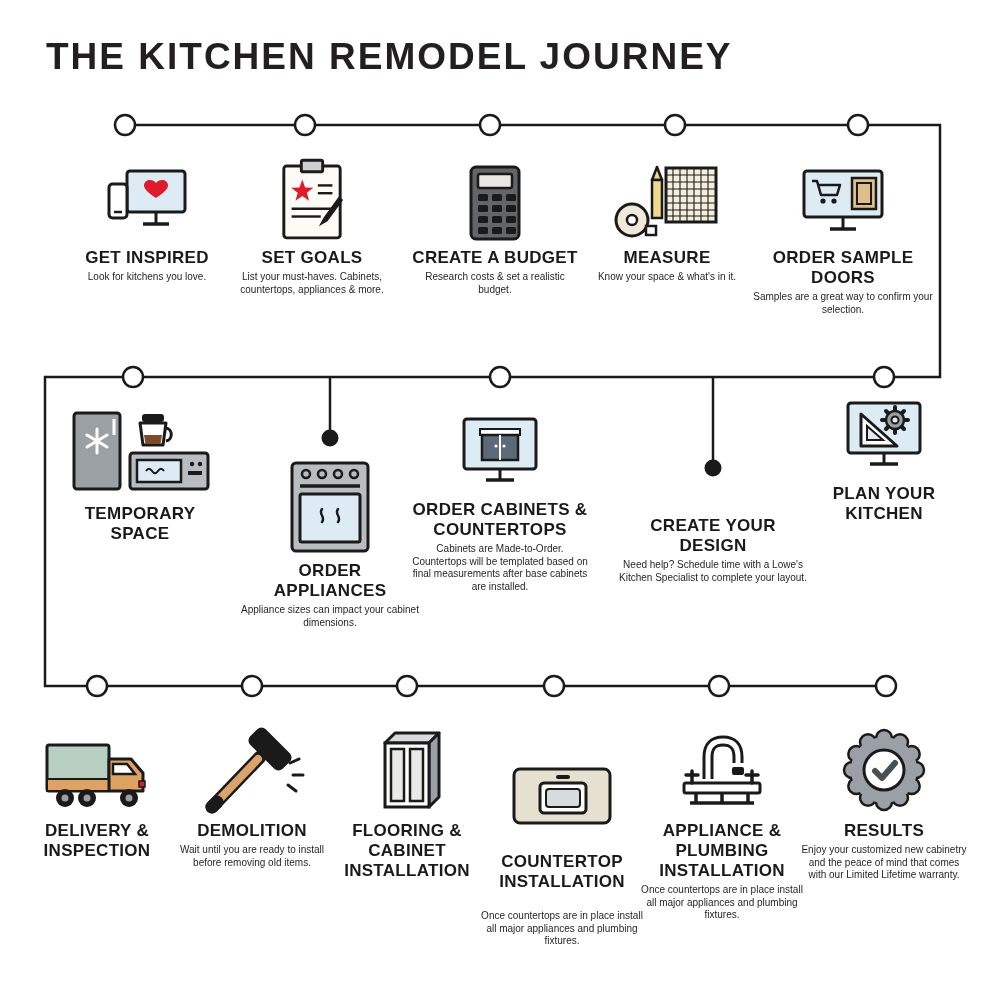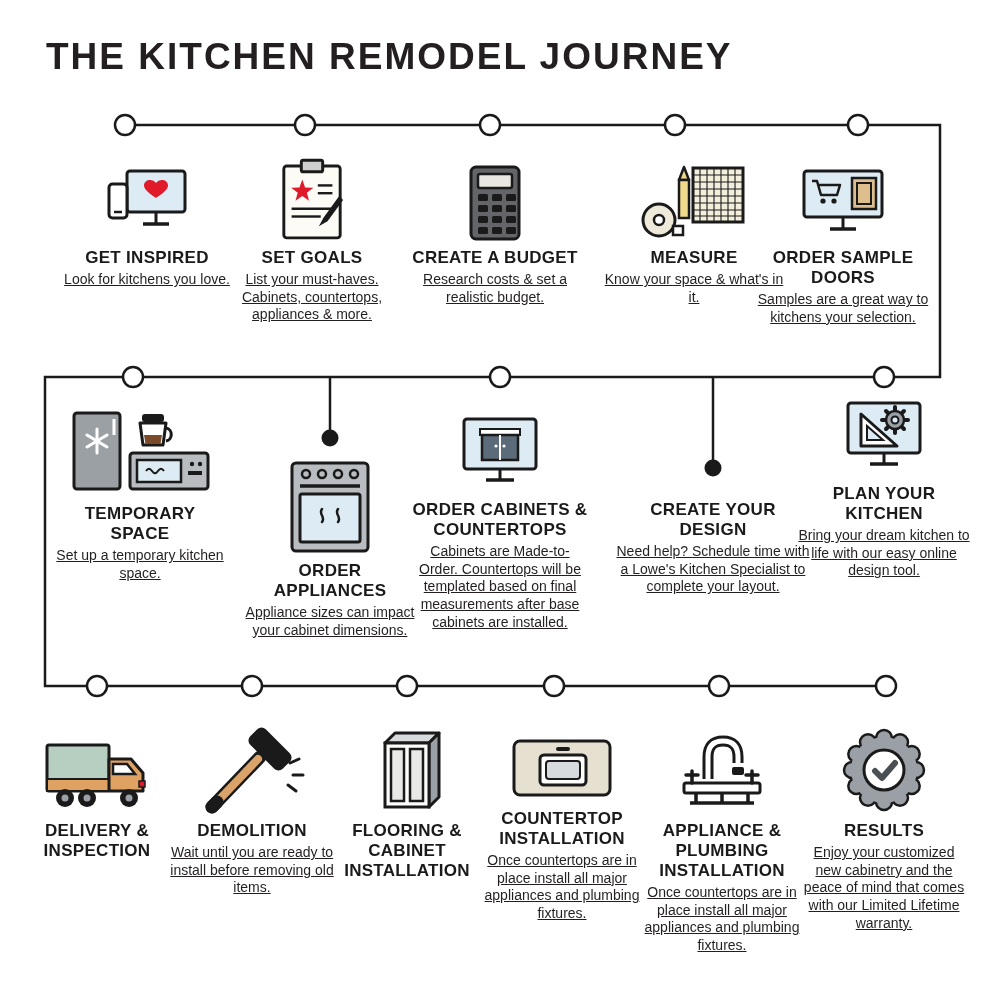--- a/index.html
+++ b/index.html
@@ -18,21 +18,21 @@
   .step {
     position:absolute; z-index:1;
     display:flex; flex-direction:column; align-items:center; text-align:center;
   }
   .icon-area { display:flex; align-items:flex-end; justify-content:center; width:100%; }
   .step-title {
     font-weight:bold; font-size:17px; line-height:1.18; letter-spacing:0.3px;
     color:#1a1a1a; margin-top:6px; white-space:pre-line;
   }
   .step-desc {
-    font-size:14px; line-height:1.26; color:#231f20; margin-top:3px;text-decoration:underline;
+    font-size:10px; line-height:1.26; color:#231f20; margin-top:3px;
   }
 </style>
 </head>
 <body>
 
 <div class="page">
 
   <h1 class="page-title">THE KITCHEN REMODEL JOURNEY</h1>
 
   <svg class="connectors" width="1000" height="1000" viewBox="0 0 1000 1000">
@@ -109,21 +109,21 @@
           <rect x="12" y="63" width="10" height="7" rx="1.5"></rect>
             <rect x="26" y="63" width="10" height="7" rx="1.5"></rect>
             <rect x="40" y="63" width="10" height="7" rx="1.5"></rect>
         </g>
       </svg>
     </div>
     <div class="step-title">CREATE A BUDGET</div>
     <div class="step-desc">Research costs &amp; set a realistic budget.</div>
   </div>
 
-  <div class="step" style="left:577px; top:150px; width:180px;margin-left:27px;">
+  <div class="step" style="left:577px; top:150px; width:180px;">
     <div class="icon-area" style="height:92px">
       <svg width="106" height="78" viewBox="0 0 106 78">
         <rect x="52" y="4" width="50" height="54" fill="#f4efdc" stroke="#1a1a1a" stroke-width="3"></rect>
         <path d="M59 4V58M66 4V58M73 4V58M80 4V58M87 4V58M94 4V58M52 11H102M52 18H102M52 25H102M52 32H102M52 39H102M52 46H102M52 52H102" stroke="#1a1a1a" stroke-width="1.1" fill="none"></path>
         <polygon points="38,16 48,16 43,3" fill="#f0d98c" stroke="#1a1a1a" stroke-width="2.5" stroke-linejoin="round"></polygon>
         <rect x="38" y="16" width="10" height="38" fill="#f0d98c" stroke="#1a1a1a" stroke-width="2.5"></rect>
         <circle cx="18" cy="56" r="16" fill="#eee9d9" stroke="#1a1a1a" stroke-width="3"></circle>
         <circle cx="18" cy="56" r="5" fill="#ffffff" stroke="#1a1a1a" stroke-width="2.5"></circle>
         <rect x="32" y="62" width="10" height="9" fill="#ffffff" stroke="#1a1a1a" stroke-width="2.5"></rect>
       </svg>
@@ -140,21 +140,21 @@
         <circle cx="23" cy="33" r="2.6" fill="#1a1a1a"></circle>
         <circle cx="34" cy="33" r="2.6" fill="#1a1a1a"></circle>
         <rect x="52" y="10" width="24" height="31" fill="#dfbe8e" stroke="#1a1a1a" stroke-width="2.5"></rect>
         <rect x="57" y="15" width="14" height="21" fill="none" stroke="#1a1a1a" stroke-width="2"></rect>
         <line x1="43" y1="49" x2="43" y2="60" stroke="#1a1a1a" stroke-width="3"></line>
         <line x1="30" y1="61" x2="56" y2="61" stroke="#1a1a1a" stroke-width="3.5"></line>
       </svg>
     </div>
     <div class="step-title">ORDER SAMPLE
 DOORS</div>
-    <div class="step-desc">Samples are a great way to kitchens your selection.</div>
+    <div class="step-desc">Samples are a great way to confirm your selection.</div>
   </div>
 
   <div class="step" style="left:50px; top:398px; width:180px;">
     <div class="icon-area" style="height:100px">
       <svg width="145" height="97" viewBox="0 0 145 97">
         <rect x="6" y="12" width="46" height="76" rx="3" fill="#9ba0a5" stroke="#1a1a1a" stroke-width="3"></rect>
         <line x1="46" y1="18" x2="46" y2="34" stroke="#ffffff" stroke-width="3"></line>
         <g stroke="#ffffff" stroke-width="3" stroke-linecap="round">
           <line x1="29" y1="28" x2="29" y2="52"></line>
           <line x1="19" y1="34" x2="39" y2="46"></line>
@@ -167,21 +167,20 @@
         <rect x="62" y="52" width="78" height="36" rx="3" fill="#b9bdc1" stroke="#1a1a1a" stroke-width="3"></rect>
         <rect x="69" y="59" width="44" height="22" fill="#dcebf4" stroke="#1a1a1a" stroke-width="2.5"></rect>
         <path d="M78 70c2-3 4-3 6 0s4 3 6 0 4-3 6 0" fill="none" stroke="#1a1a1a" stroke-width="2"></path>
         <circle cx="124" cy="63" r="2.2" fill="#1a1a1a"></circle>
         <circle cx="132" cy="63" r="2.2" fill="#1a1a1a"></circle>
         <rect x="120" y="70" width="14" height="4" fill="#1a1a1a"></rect>
       </svg>
     </div>
     <div class="step-title">TEMPORARY
 SPACE</div>
-    <div class="step-desc">Set up a temporary kitchen space.</div>
   </div>
 
   <div class="step" style="left:240px; top:455px; width:180px;">
     <div class="icon-area" style="height:100px">
       <svg width="92" height="96" viewBox="0 0 92 96">
         <rect x="8" y="4" width="76" height="88" rx="4" fill="#b9bdc1" stroke="#1a1a1a" stroke-width="3"></rect>
         <circle cx="22" cy="15" r="4" fill="none" stroke="#1a1a1a" stroke-width="2.5"></circle>
         <circle cx="38" cy="15" r="4" fill="none" stroke="#1a1a1a" stroke-width="2.5"></circle>
         <circle cx="54" cy="15" r="4" fill="none" stroke="#1a1a1a" stroke-width="2.5"></circle>
         <circle cx="70" cy="15" r="4" fill="none" stroke="#1a1a1a" stroke-width="2.5"></circle>
@@ -207,21 +206,21 @@
         <line x1="42" y1="53" x2="42" y2="63" stroke="#1a1a1a" stroke-width="3"></line>
         <line x1="28" y1="64" x2="56" y2="64" stroke="#1a1a1a" stroke-width="3.5"></line>
       </svg>
     </div>
     <div class="step-title">ORDER CABINETS &amp;
 COUNTERTOPS</div>
     <div class="step-desc">Cabinets are Made-to-Order. Countertops will be templated based on final measurements after base cabinets are installed.</div>
   </div>
 
   <div class="step" style="left:616px; top:500px; width:194px;">
-    <div class="step-title" style="margin-top:0;text-align:center;">CREATE YOUR
+    <div class="step-title" style="margin-top:16px;text-align:center;">CREATE YOUR
 DESIGN</div>
     <div class="step-desc">Need help? Schedule time with a Lowe's Kitchen Specialist to complete your layout.</div>
   </div>
 
   <div class="step" style="left:797px; top:392px; width:174px;">
     <div class="icon-area" style="height:86px">
       <svg width="82" height="78" viewBox="0 0 82 78">
         <rect x="5" y="3" width="72" height="50" rx="3" fill="#dcebf4" stroke="#1a1a1a" stroke-width="3"></rect>
         <circle cx="52" cy="20" r="9" fill="#9aa0a6" stroke="#1a1a1a" stroke-width="2.5"></circle>
         <g stroke="#1a1a1a" stroke-width="4" stroke-linecap="round">
@@ -236,21 +235,20 @@
         </g>
         <circle cx="52" cy="20" r="3.5" fill="#dcebf4" stroke="#1a1a1a" stroke-width="2"></circle>
         <polygon points="18,46 54,46 18,14" fill="#ffffff" stroke="#1a1a1a" stroke-width="3" stroke-linejoin="round"></polygon>
         <polygon points="24,40 40,40 24,26" fill="#dcebf4" stroke="#1a1a1a" stroke-width="2"></polygon>
         <line x1="41" y1="53" x2="41" y2="63" stroke="#1a1a1a" stroke-width="3"></line>
         <line x1="27" y1="64" x2="55" y2="64" stroke="#1a1a1a" stroke-width="3.5"></line>
       </svg>
     </div>
     <div class="step-title">PLAN YOUR
 KITCHEN</div>
-    <div class="step-desc">Bring your dream kitchen to life with our easy online design tool.</div>
   </div>
 
   <div class="step" style="left:20px; top:720px; width:154px;">
     <div class="icon-area" style="height:95px">
       <svg width="108" height="78" viewBox="0 0 108 78">
         <rect x="4" y="8" width="62" height="46" rx="2" fill="#b7cfc0" stroke="#1a1a1a" stroke-width="3"></rect>
         <rect x="4" y="42" width="62" height="12" fill="#e0a263" stroke="#1a1a1a" stroke-width="2"></rect>
         <path d="M66 22h22l12 14v18H66z" fill="#e0a263" stroke="#1a1a1a" stroke-width="3" stroke-linejoin="round"></path>
         <path d="M70 27h14l8 10H70z" fill="#ffffff" stroke="#1a1a1a" stroke-width="2.5"></path>
         <circle cx="22" cy="61" r="9" fill="#1a1a1a"></circle>
@@ -292,21 +290,21 @@
         <rect x="14" y="16" width="44" height="64" fill="#fdfdfb" stroke="#1a1a1a" stroke-width="3"></rect>
         <rect x="20" y="22" width="13" height="52" fill="#e9e9e7" stroke="#1a1a1a" stroke-width="2.5"></rect>
         <rect x="39" y="22" width="13" height="52" fill="#e9e9e7" stroke="#1a1a1a" stroke-width="2.5"></rect>
       </svg>
     </div>
     <div class="step-title">FLOORING &amp;
 CABINET
 INSTALLATION</div>
   </div>
 
-  <div class="step" style="left:480px; top:710px; width:164px;">
+  <div class="step" style="left:480px; top:738px; width:164px;gap:15px;">
     <div class="icon-area" style="height:93px">
       <svg width="104" height="72" viewBox="0 0 104 72">
         <rect x="4" y="10" width="96" height="54" rx="6" fill="#e6e0d1" stroke="#1a1a1a" stroke-width="3"></rect>
         <rect x="30" y="24" width="46" height="30" rx="4" fill="#fdfdfb" stroke="#1a1a1a" stroke-width="3"></rect>
         <rect x="36" y="30" width="34" height="18" rx="3" fill="#d7dbde" stroke="#1a1a1a" stroke-width="2"></rect>
         <rect x="46" y="16" width="14" height="4" rx="2" fill="#1a1a1a"></rect>
       </svg>
     </div>
     <div class="step-title">COUNTERTOP
 INSTALLATION</div>

